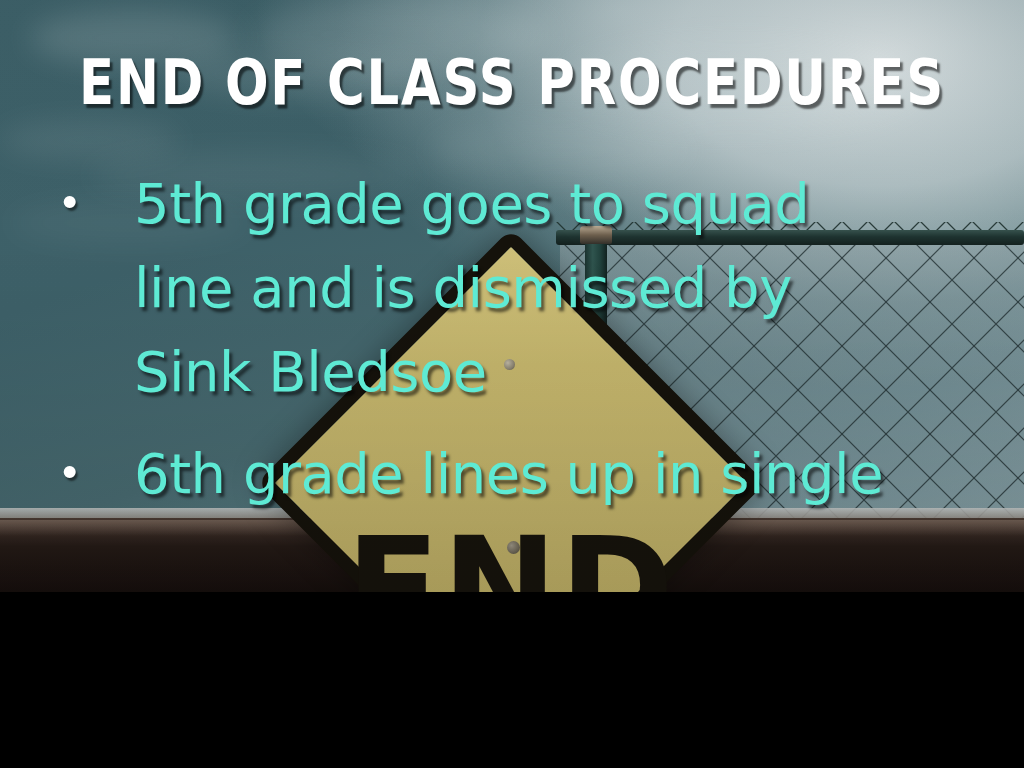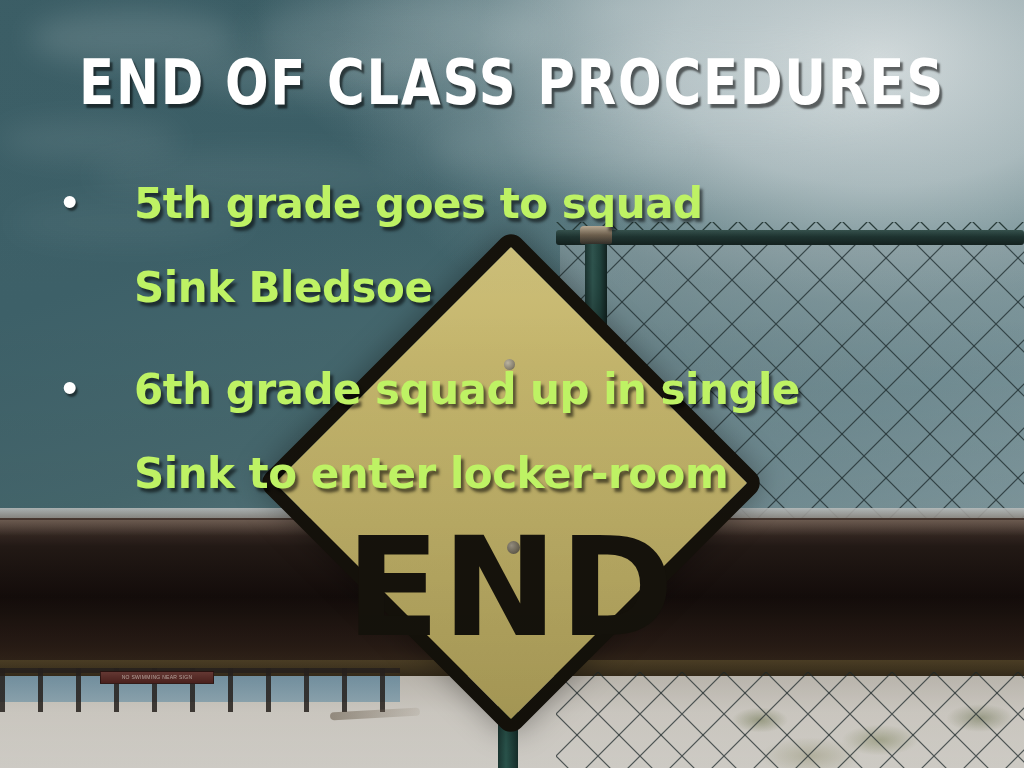--- a/index.html
+++ b/index.html
@@ -3,21 +3,21 @@
 <meta charset="utf-8">
 <style>
   html, body {
     margin: 0;
     padding: 0;
     background: #000;
   }
   #slide {
     position: relative;
     width: 1024px;
-    height: 768px;
+    height: 592px;
     overflow: hidden;
     font-family: "Liberation Sans", sans-serif;
     background: #3d6068;
   }
 
   
   .photo { position: absolute; inset: 0; overflow: hidden; }
 
   
   .sky {
@@ -264,24 +264,24 @@
     width: 72px;
     color: #ffffff;
     font-size: 44px;
     line-height: 80px;
     text-align: left;
     padding-left: 12px;
     text-shadow: 2px 3px 2px rgba(0,0,0,0.5);
   }
   .btext {
     flex: 1 1 auto;
-    color: #bef264;
+    color: #5eead4;
     font-family: "DejaVu Sans", "Liberation Sans", sans-serif;
-    font-weight: 700;
-    font-size: 42px;
+    font-weight: 400;
+    font-size: 56px;
     line-height: 84px;
     letter-spacing: -0.5px;
     text-shadow: 3px 4px 3px rgba(0,0,0,0.55);
   }
   .btext .ln { display: block; white-space: nowrap; }
 </style>
 </head>
 <body>
 
 <div id="slide">
@@ -334,28 +334,28 @@
   <div class="content">
 
     <div class="title">END OF CLASS PROCEDURES</div>
 
     <div class="bullets">
 
       <div class="bullet">
         <div class="dot">•</div>
         <div class="btext">
           <span class="ln">5th grade goes to squad</span>
+          <span class="ln">line and is dismissed by</span>
           <span class="ln">Sink Bledsoe</span>
         </div>
       </div>
 
       <div class="bullet">
         <div class="dot">•</div>
         <div class="btext">
-          <span class="ln">6th grade squad up in single</span>
-          <span class="ln">Sink to enter locker-room</span>
+          <span class="ln">6th grade lines up in single</span>
         </div>
       </div>
 
     </div>
   </div>
 
 </div>
 
 </body></html>

